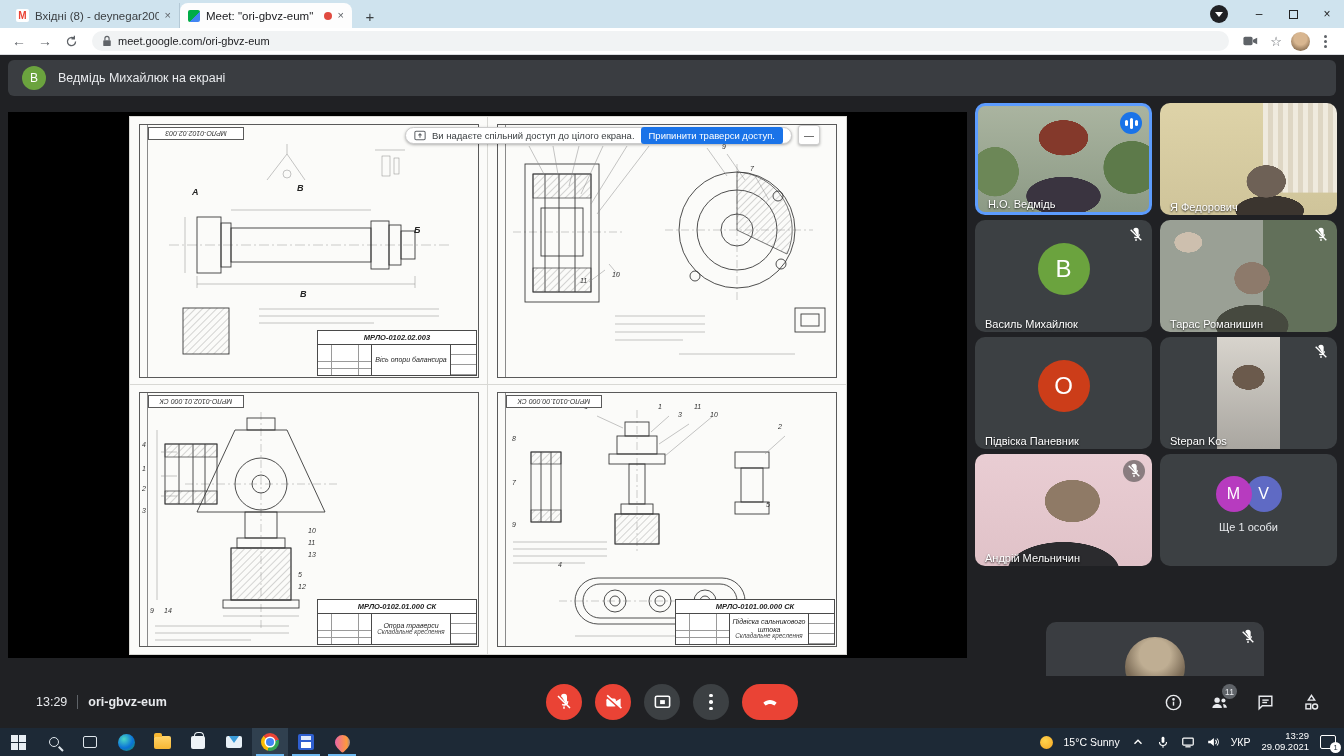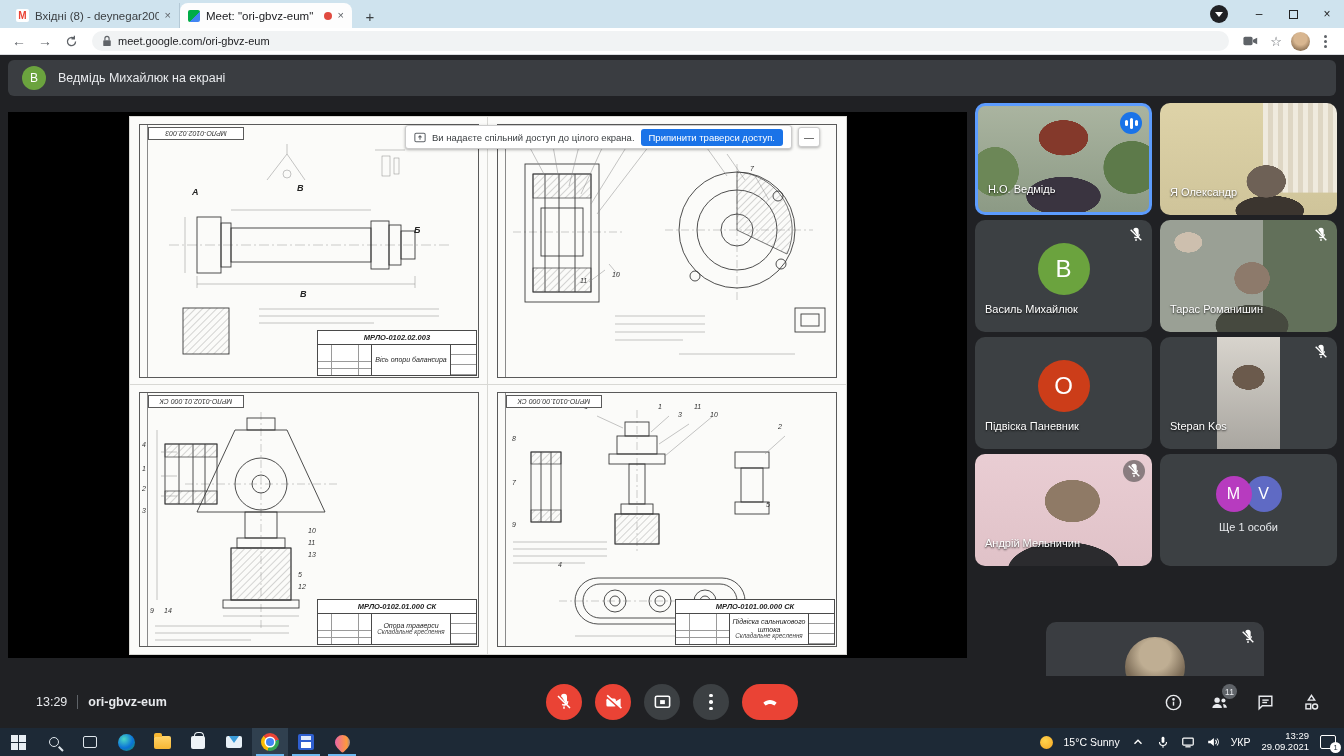--- a/index.html
+++ b/index.html
@@ -52,30 +52,30 @@
   .tb-grid{width:54px;border-right:1px solid #4a4a4a;background-image:repeating-linear-gradient(0deg,transparent 0 6.2px,#9a9a9a 6.2px 6.8px),repeating-linear-gradient(90deg,transparent 0 13px,#9a9a9a 13px 13.6px)}
   .tb-title{flex:1;display:flex;flex-direction:column;align-items:center;justify-content:center;padding:0 2px}
   .tb-title .t1{font-size:7px;font-style:italic;color:#222;text-align:center;line-height:1.1}
   .tb-title .t2{font-size:6.3px;font-style:italic;color:#444;text-align:center;line-height:1.1}
   .tb-cells{width:26px;border-left:1px solid #4a4a4a;display:flex;flex-direction:column}
   .tb-cells i{flex:1;border-bottom:1px solid #9a9a9a}
   .co{position:absolute;font-size:7px;color:#333;font-style:italic}
   .slabel{position:absolute;font-size:9px;color:#222;font-weight:bold;font-style:italic}
 
   .share-notice{position:absolute;left:397px;top:13px;display:flex;gap:6px;align-items:center}
-  .sn-bar{height:24px;background:#fff;border:1px solid #ccc;border-radius:3px;display:flex;align-items:center;gap:6px;padding:0 8px;box-shadow:0 1px 3px rgba(0,0,0,.3)}
+  .sn-bar{height:17px;background:#fff;border:1px solid #ccc;border-radius:11px;display:flex;align-items:center;gap:6px;padding:0 8px;box-shadow:0 1px 3px rgba(0,0,0,.3)}
   .sn-text{font-size:9.5px;color:#3c4043;white-space:nowrap}
   .sn-btn{background:#1a73e8;color:#fff;font-size:9.5px;padding:3px 8px;border-radius:3px;white-space:nowrap}
   .sn-min{width:22px;height:20px;background:#fff;border:1px solid #ccc;border-radius:3px;display:flex;align-items:center;justify-content:center;font-size:10px;color:#444;box-shadow:0 1px 3px rgba(0,0,0,.3)}
 
   
   .filmstrip{position:absolute;left:967px;top:48px;width:377px;height:625px}
   .tilegrid{position:absolute;left:8px;top:0;width:361px;display:grid;grid-template-columns:177px 177px;grid-auto-rows:112px;gap:5px 8px}
   .tile{position:relative;border-radius:10px;background:#3c4043;overflow:hidden}
-  .tile .pname{position:absolute;left:10px;bottom:17px;color:#fff;font-size:11px;font-weight:500;text-shadow:0 1px 2px rgba(0,0,0,.85);white-space:nowrap}
+  .tile .pname{position:absolute;left:10px;bottom:2px;color:#fff;font-size:11px;font-weight:500;text-shadow:0 1px 2px rgba(0,0,0,.85);white-space:nowrap}
   .tile .micoff{position:absolute;top:7px;right:8px;width:16px;height:16px}
   .micoff svg{width:16px;height:16px}
   .micoff.bubble{width:22px;height:22px;background:rgba(60,60,60,.55);border-radius:50%;display:flex;align-items:center;justify-content:center;top:6px;right:7px}
   .speakchip{position:absolute;top:6px;right:7px;width:22px;height:22px;border-radius:50%;background:#1a73e8;display:flex;align-items:center;justify-content:center;gap:2px}
   .speakchip i{width:3px;background:#fff;border-radius:2px}
   .speakchip i:nth-child(1){height:6px}.speakchip i:nth-child(2){height:11px}.speakchip i:nth-child(3){height:6px}
   .initial-circle{position:absolute;left:50%;top:44%;transform:translate(-50%,-50%);width:52px;height:52px;border-radius:50%;color:#fff;font-size:24px;display:flex;align-items:center;justify-content:center}
 
   .t-vedmid{border:3px solid #5c9cff;background:
     radial-gradient(ellipse 26% 30% at 50% 30%,#84392b 0 55%,transparent 56%),
@@ -524,21 +524,21 @@
         <div class="tile t-vedmid">
           <div class="speakchip">
               <i></i>
               <i></i>
               <i></i>
             </div>
           <span class="pname">Н.О. Ведмідь</span>
         </div>
 
         <div class="tile t-fedorovych">
-          <span class="pname">Я Олександр</span>
+          <span class="pname">Я Федорович</span>
         </div>
 
         <div class="tile">
           <div class="micoff">
             <svg viewBox="0 0 24 24" fill="none" stroke="#fff" stroke-width="2">
                 <path d="M9 5a3 3 0 0 1 6 0v6a3 3 0 0 1-1 2.2" fill="#fff"></path>
                 <path d="M17 11a5 5 0 0 1-7.5 4.3M12 18v3"></path>
                 <line x1="4" y1="4" x2="20" y2="20"></line>
               </svg>
           </div>

